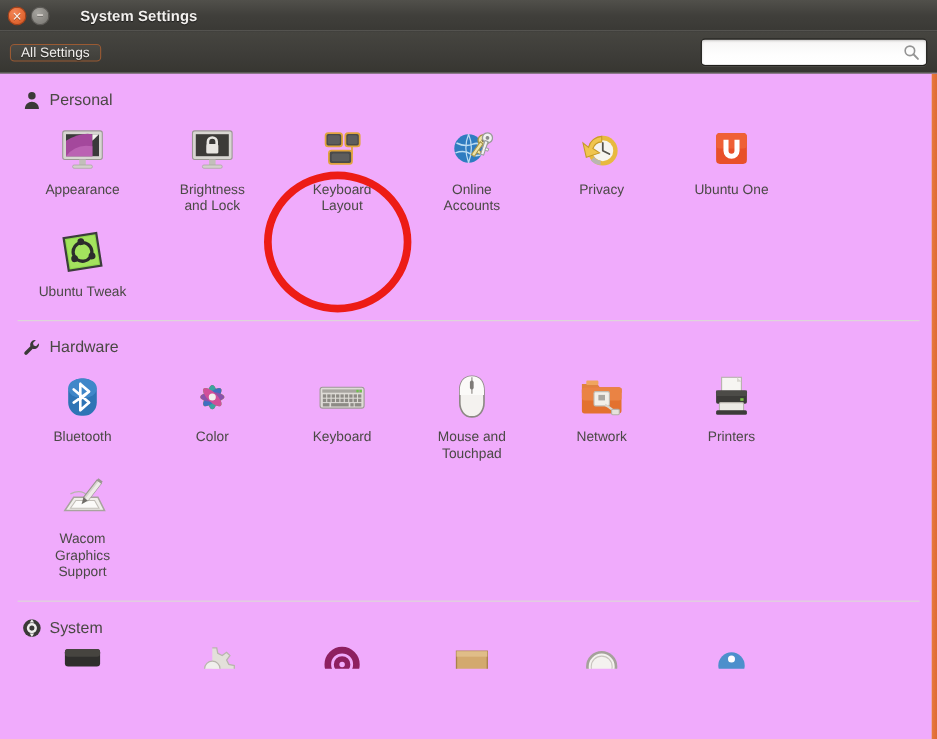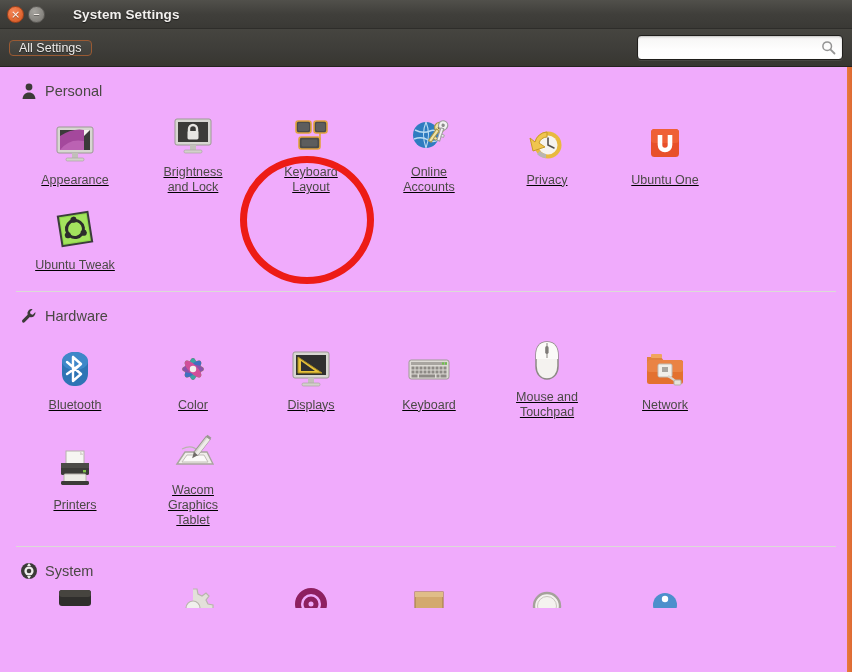--- a/index.html
+++ b/index.html
@@ -114,22 +114,21 @@
     display: flex; align-items: center;
     gap: 7px;
     margin: 6px 0 6px 4px;
   }
   .sec-head .sic { width: 18px; height: 18px; flex: 0 0 auto; }
   .sec-head .stxt {
     font-size: 14.5px; color: #4a4844;
   }
   .grid {
     display: flex; flex-wrap: wrap;
-    align-items: center;
-    text-decoration: underline;
+    align-items: flex-start;
   }
   .tile {
     width: 118px;
     padding: 6px 2px 4px 2px;
     display: flex; flex-direction: column; align-items: center;
     cursor: pointer;
     text-align: center;
   }
   .tile .ico {
     width: 48px; height: 48px;
@@ -375,33 +374,20 @@
                 <g transform="rotate(315)">
                     <ellipse rx="4.3" ry="11" fill="#d14f9a"></ellipse>
                   </g>
                 <circle r="3.2" fill="#f3f1ee"></circle>
               </g>
             </svg>
           </div>
           <div class="lbl">Color</div>
         </div>
 
-        <div class="tile">
-          <div class="ico">
-            <svg viewBox="0 0 48 48" width="48" height="48">
-              <rect x="6" y="7" width="36" height="26" rx="2" fill="#d8d6d2" stroke="#9b9894"></rect>
-              <rect x="9" y="10" width="30" height="20" fill="#2f2f2f"></rect>
-              <path d="M11 28 L11 12 L35 28 Z" fill="#e8c33c" stroke="#a88c22" stroke-width="1"></path>
-              <path d="M14 26 L14 16 L28 26 Z" fill="#2f2f2f"></path>
-              <rect x="21" y="33" width="6" height="5" fill="#c2bfba"></rect>
-              <rect x="15" y="38" width="18" height="3" rx="1.4" fill="#d3d0cb" stroke="#a9a6a1" stroke-width=".7"></rect>
-            </svg>
-          </div>
-          <div class="lbl">Displays</div>
-        </div>
 
         <div class="tile">
           <div class="ico">
             <svg viewBox="0 0 48 48" width="48" height="48">
               <rect x="4" y="15" width="40" height="19" rx="2.2" fill="#dedbd6" stroke="#9d9a95"></rect>
               <rect x="6" y="17" width="36" height="3" fill="#a8a5a0"></rect>
               <rect x="37" y="17.4" width="2" height="2.2" fill="#6ec24a"></rect>
               <rect x="40" y="17.4" width="2" height="2.2" fill="#6ec24a"></rect>
               <g fill="#8d8a85">
                 <rect x="6.5" y="21.5" width="3" height="3"></rect>
@@ -487,21 +473,21 @@
               <g transform="rotate(38 28 22)">
                 <rect x="25.6" y="4" width="5" height="20" fill="#d7d4cf" stroke="#98948e" stroke-width="1"></rect>
                 <rect x="27.6" y="4" width="3" height="20" fill="#eeece8"></rect>
                 <path d="M25.6 24 L28.1 30 L30.6 24 Z" fill="#6f6c67"></path>
                 <rect x="25.6" y="2" width="5" height="2.4" fill="#9b9792"></rect>
               </g>
             </svg>
           </div>
           <div class="lbl" style="white-space:pre-line">Wacom
 Graphics
-Tablet</div>
+Support</div>
         </div>
 
       </div>
     </div>
 
     <div class="sec-divider"></div>
 
     <div class="section">
       <div class="sec-head">
         <svg class="sic" viewBox="0 0 18 18">

